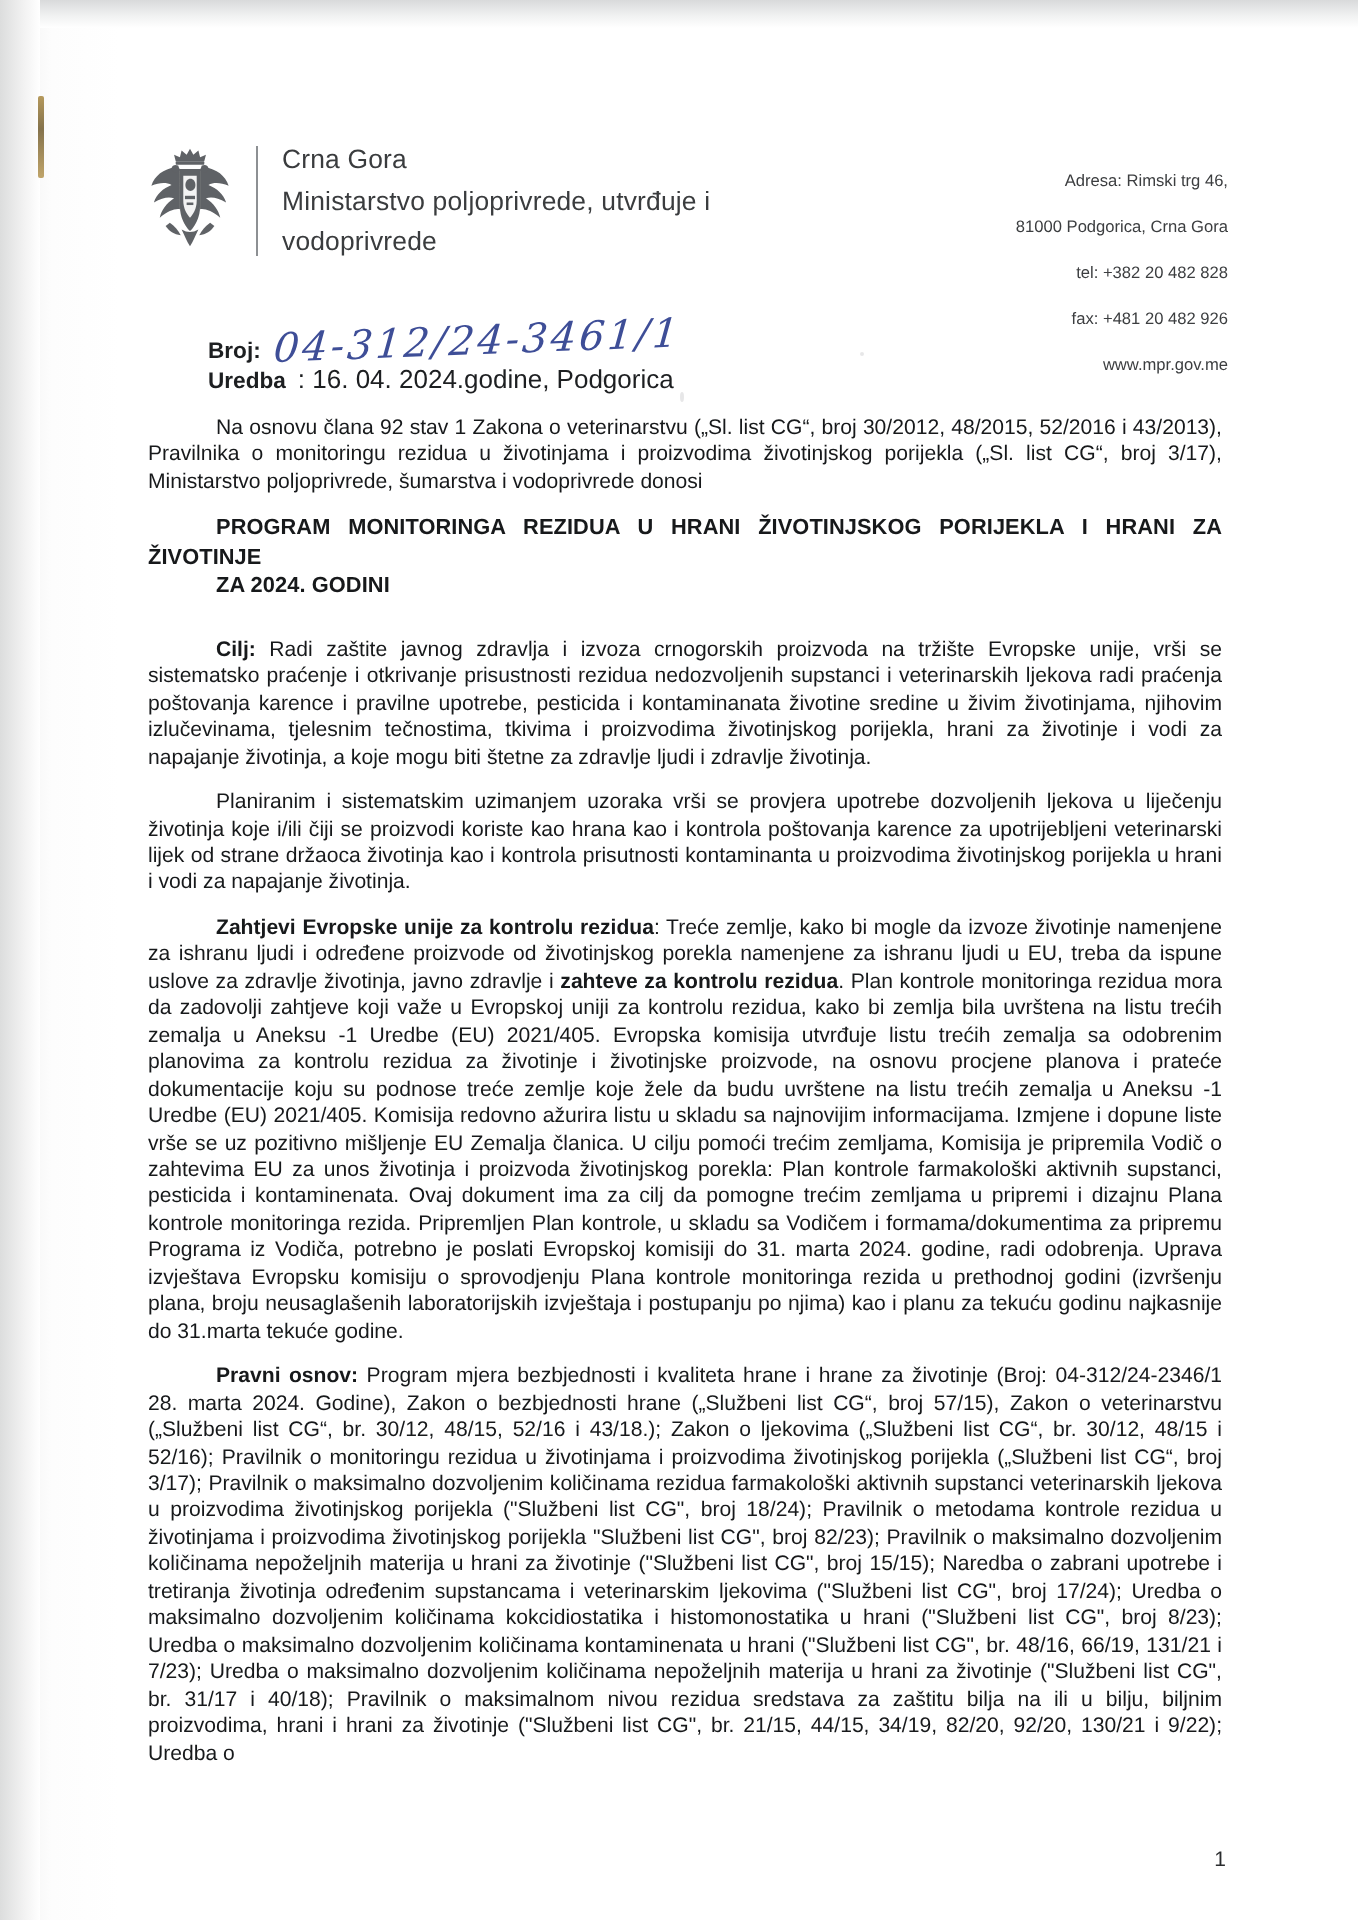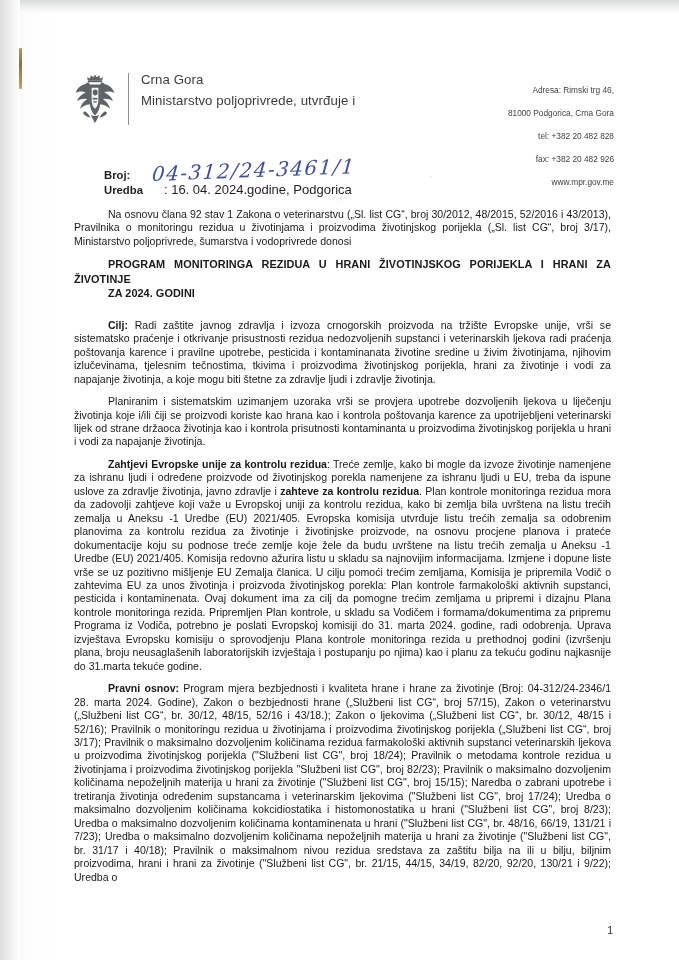--- a/index.html
+++ b/index.html
@@ -105,21 +105,21 @@
   .refblock {
     position: absolute;
     left: 104px; top: 160px;
     width: 420px;
     font-size: 11.2px;
     color: #1d1f21;
   }
   .refline {
     display: flex;
     align-items: baseline;
-    gap: 21px;
+    gap: 6px;
     height: 22px;
   }
   .reflabel { font-weight: bold; font-size: 11.3px; }
   .handwritten {
     font-family: "DejaVu Serif", serif;
     font-style: italic;
     font-size: 20px;
     color: #2e3f8f;
     letter-spacing: 1.5px;
     transform: rotate(-2.2deg) skewX(-7deg);
@@ -222,27 +222,28 @@
 
             <path d="M40 100 c4 8 6 14 10 20 c4 -6 6 -12 10 -20 c-7 4 -13 4 -20 0z"></path>
             <path d="M26 92 c6 4 10 9 13 15 c-8 -1 -14 -5 -18 -11z"></path>
             <path d="M74 92 c-6 4 -10 9 -13 15 c8 -1 14 -5 18 -11z"></path>
           </g>
         </svg>
         <div class="crest-divider"></div>
         <div class="lh-names">
           <div class="org">Crna Gora</div>
           <div>Ministarstvo poljoprivrede, utvrđuje i</div>
+          <div>vodoprivrede</div>
         </div>
       </div>
       <div class="lh-right">
         <div>Adresa: Rimski trg 46,</div>
         <div>81000 Podgorica, Crna Gora</div>
         <div>tel: +382 20 482 828</div>
-        <div>fax: +382 20 482 926</div>
+        <div>fax: +481 20 482 926</div>
         <div>www.mpr.gov.me</div>
       </div>
     </div>
 
     <div class="refblock">
       <div class="refline">
         <span class="reflabel">Broj:</span>
         <span class="handwritten">04-312/24-3461/1</span>
       </div>
       <div class="refline">

